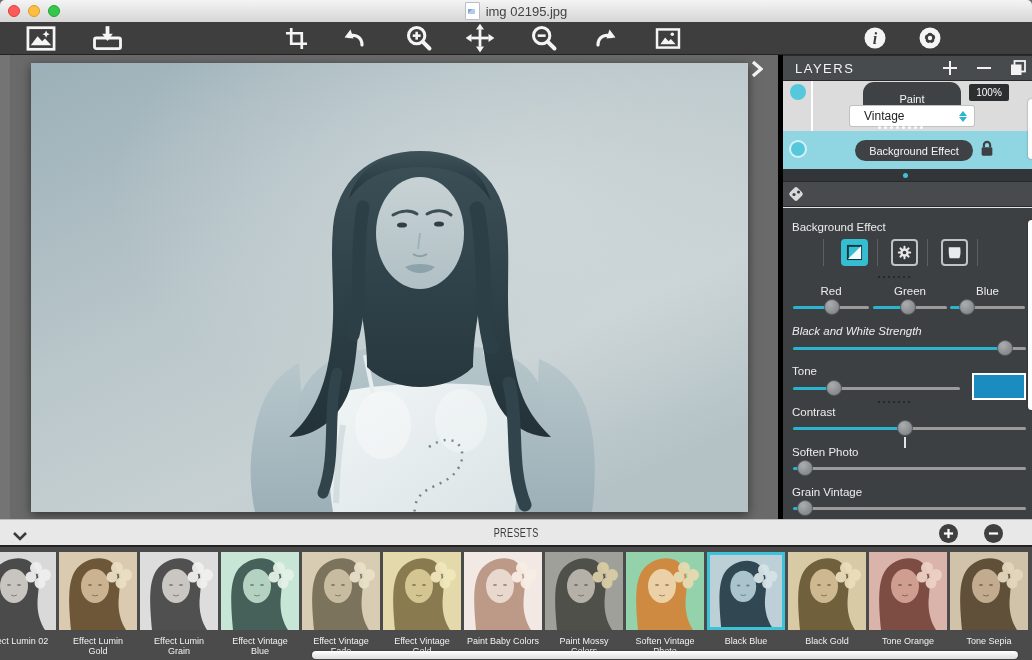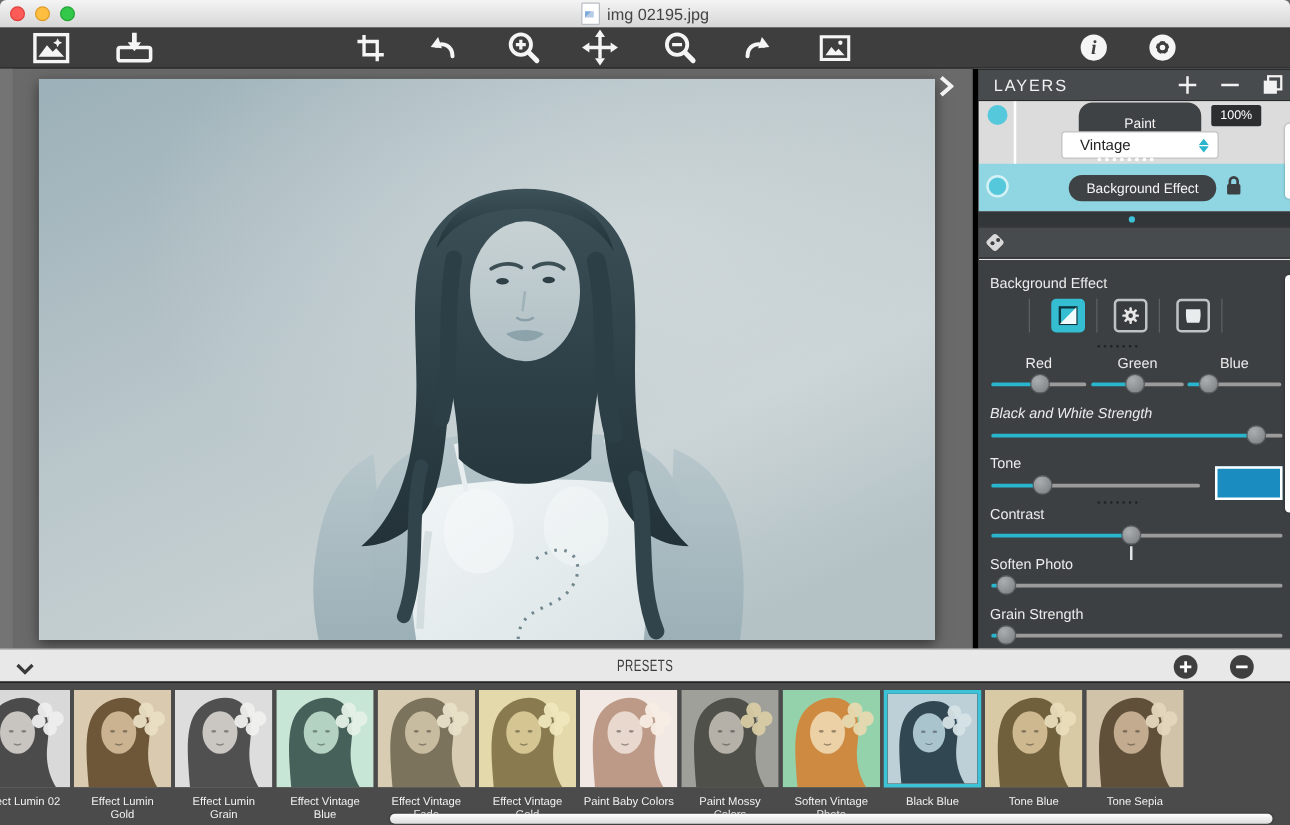--- a/index.html
+++ b/index.html
@@ -441,21 +441,21 @@
           <div class="thumb" style="left: calc(48% - 7.68px);"></div>
           <div class="detent" style="left: calc(48% - 0.68px);"></div>
         </div>
 
       <div class="adj-label" style="left:9px;top:238px;">Soften Photo</div>
       <div class="slider" style="left:10px;top:252px;width:233px;">
           <div class="track" style="background: linear-gradient(to right, rgb(42, 181, 206) 0%, rgb(42, 181, 206) 2%, rgb(155, 155, 155) 2%, rgb(155, 155, 155) 100%);"></div>
           <div class="thumb" style="left: calc(2% - 0.32px);"></div>
         </div>
 
-      <div class="adj-label" style="left:9px;top:278px;">Grain Strength</div>
+      <div class="adj-label" style="left:9px;top:278px;">Grain Vintage</div>
       <div class="slider" style="left:10px;top:292px;width:233px;">
           <div class="track" style="background: linear-gradient(to right, rgb(42, 181, 206) 0%, rgb(42, 181, 206) 2%, rgb(155, 155, 155) 2%, rgb(155, 155, 155) 100%);"></div>
           <div class="thumb" style="left: calc(2% - 0.32px);"></div>
         </div>
 
       <div class="scroll-thumb" style="right:2px;top:12px;width:7px;height:190px;"></div>
     </div>
   </div>
 
   <div class="presets-bar">
@@ -719,23 +719,44 @@
           <path d="M33 43 q3 2 6 0" stroke="#000" stroke-width="1" fill="none"></path>
         </g>
         <g class="p-flower" opacity="0.95">
           <circle cx="58" cy="16" r="6" style="fill: rgb(233, 221, 187);"></circle>
                 <circle cx="67" cy="23" r="6" style="fill: rgb(233, 221, 187);"></circle>
                 <circle cx="53" cy="25" r="5.5" style="fill: rgb(233, 221, 187);"></circle>
                 <circle cx="62" cy="31" r="5.5" style="fill: rgb(233, 221, 187);"></circle>
         </g>
       </svg>
     </div>
-    <div class="preset-label">Tone Blue</div>
-  </div>
-
+    <div class="preset-label">Black Gold</div>
+  </div>
+
+  <div class="preset">
+    <div class="preset-thumb">
+      <svg viewBox="0 0 78 78" preserveAspectRatio="none">
+        <rect class="p-bg" width="78" height="78" style="fill: rgb(218, 180, 170);"></rect>
+        <path class="p-hair" d="M12 78 C10 54 8 32 16 19 C24 7 41 3 51 9 C60 15 62 27 60 43 C58 59 62 70 67 78 Z" style="fill: rgb(125, 76, 66);"></path>
+        <ellipse class="p-face" cx="36" cy="34" rx="14" ry="17" style="fill: rgb(207, 158, 144);"></ellipse>
+        <g fill="#000" opacity="0.35">
+          <ellipse cx="31" cy="33" rx="2" ry="1.1"></ellipse>
+                <ellipse cx="41" cy="33" rx="2" ry="1.1"></ellipse>
+          <path d="M33 43 q3 2 6 0" stroke="#000" stroke-width="1" fill="none"></path>
+        </g>
+        <g class="p-flower" opacity="0.95">
+          <circle cx="58" cy="16" r="6" style="fill: rgb(237, 209, 197);"></circle>
+                <circle cx="67" cy="23" r="6" style="fill: rgb(237, 209, 197);"></circle>
+                <circle cx="53" cy="25" r="5.5" style="fill: rgb(237, 209, 197);"></circle>
+                <circle cx="62" cy="31" r="5.5" style="fill: rgb(237, 209, 197);"></circle>
+        </g>
+      </svg>
+    </div>
+    <div class="preset-label">Tone Orange</div>
+  </div>
 
   <div class="preset">
     <div class="preset-thumb">
       <svg viewBox="0 0 78 78" preserveAspectRatio="none">
         <rect class="p-bg" width="78" height="78" style="fill: rgb(209, 194, 170);"></rect>
         <path class="p-hair" d="M12 78 C10 54 8 32 16 19 C24 7 41 3 51 9 C60 15 62 27 60 43 C58 59 62 70 67 78 Z" style="fill: rgb(96, 80, 58);"></path>
         <ellipse class="p-face" cx="36" cy="34" rx="14" ry="17" style="fill: rgb(194, 171, 142);"></ellipse>
         <g fill="#000" opacity="0.35">
           <ellipse cx="31" cy="33" rx="2" ry="1.1"></ellipse>
                 <ellipse cx="41" cy="33" rx="2" ry="1.1"></ellipse>

